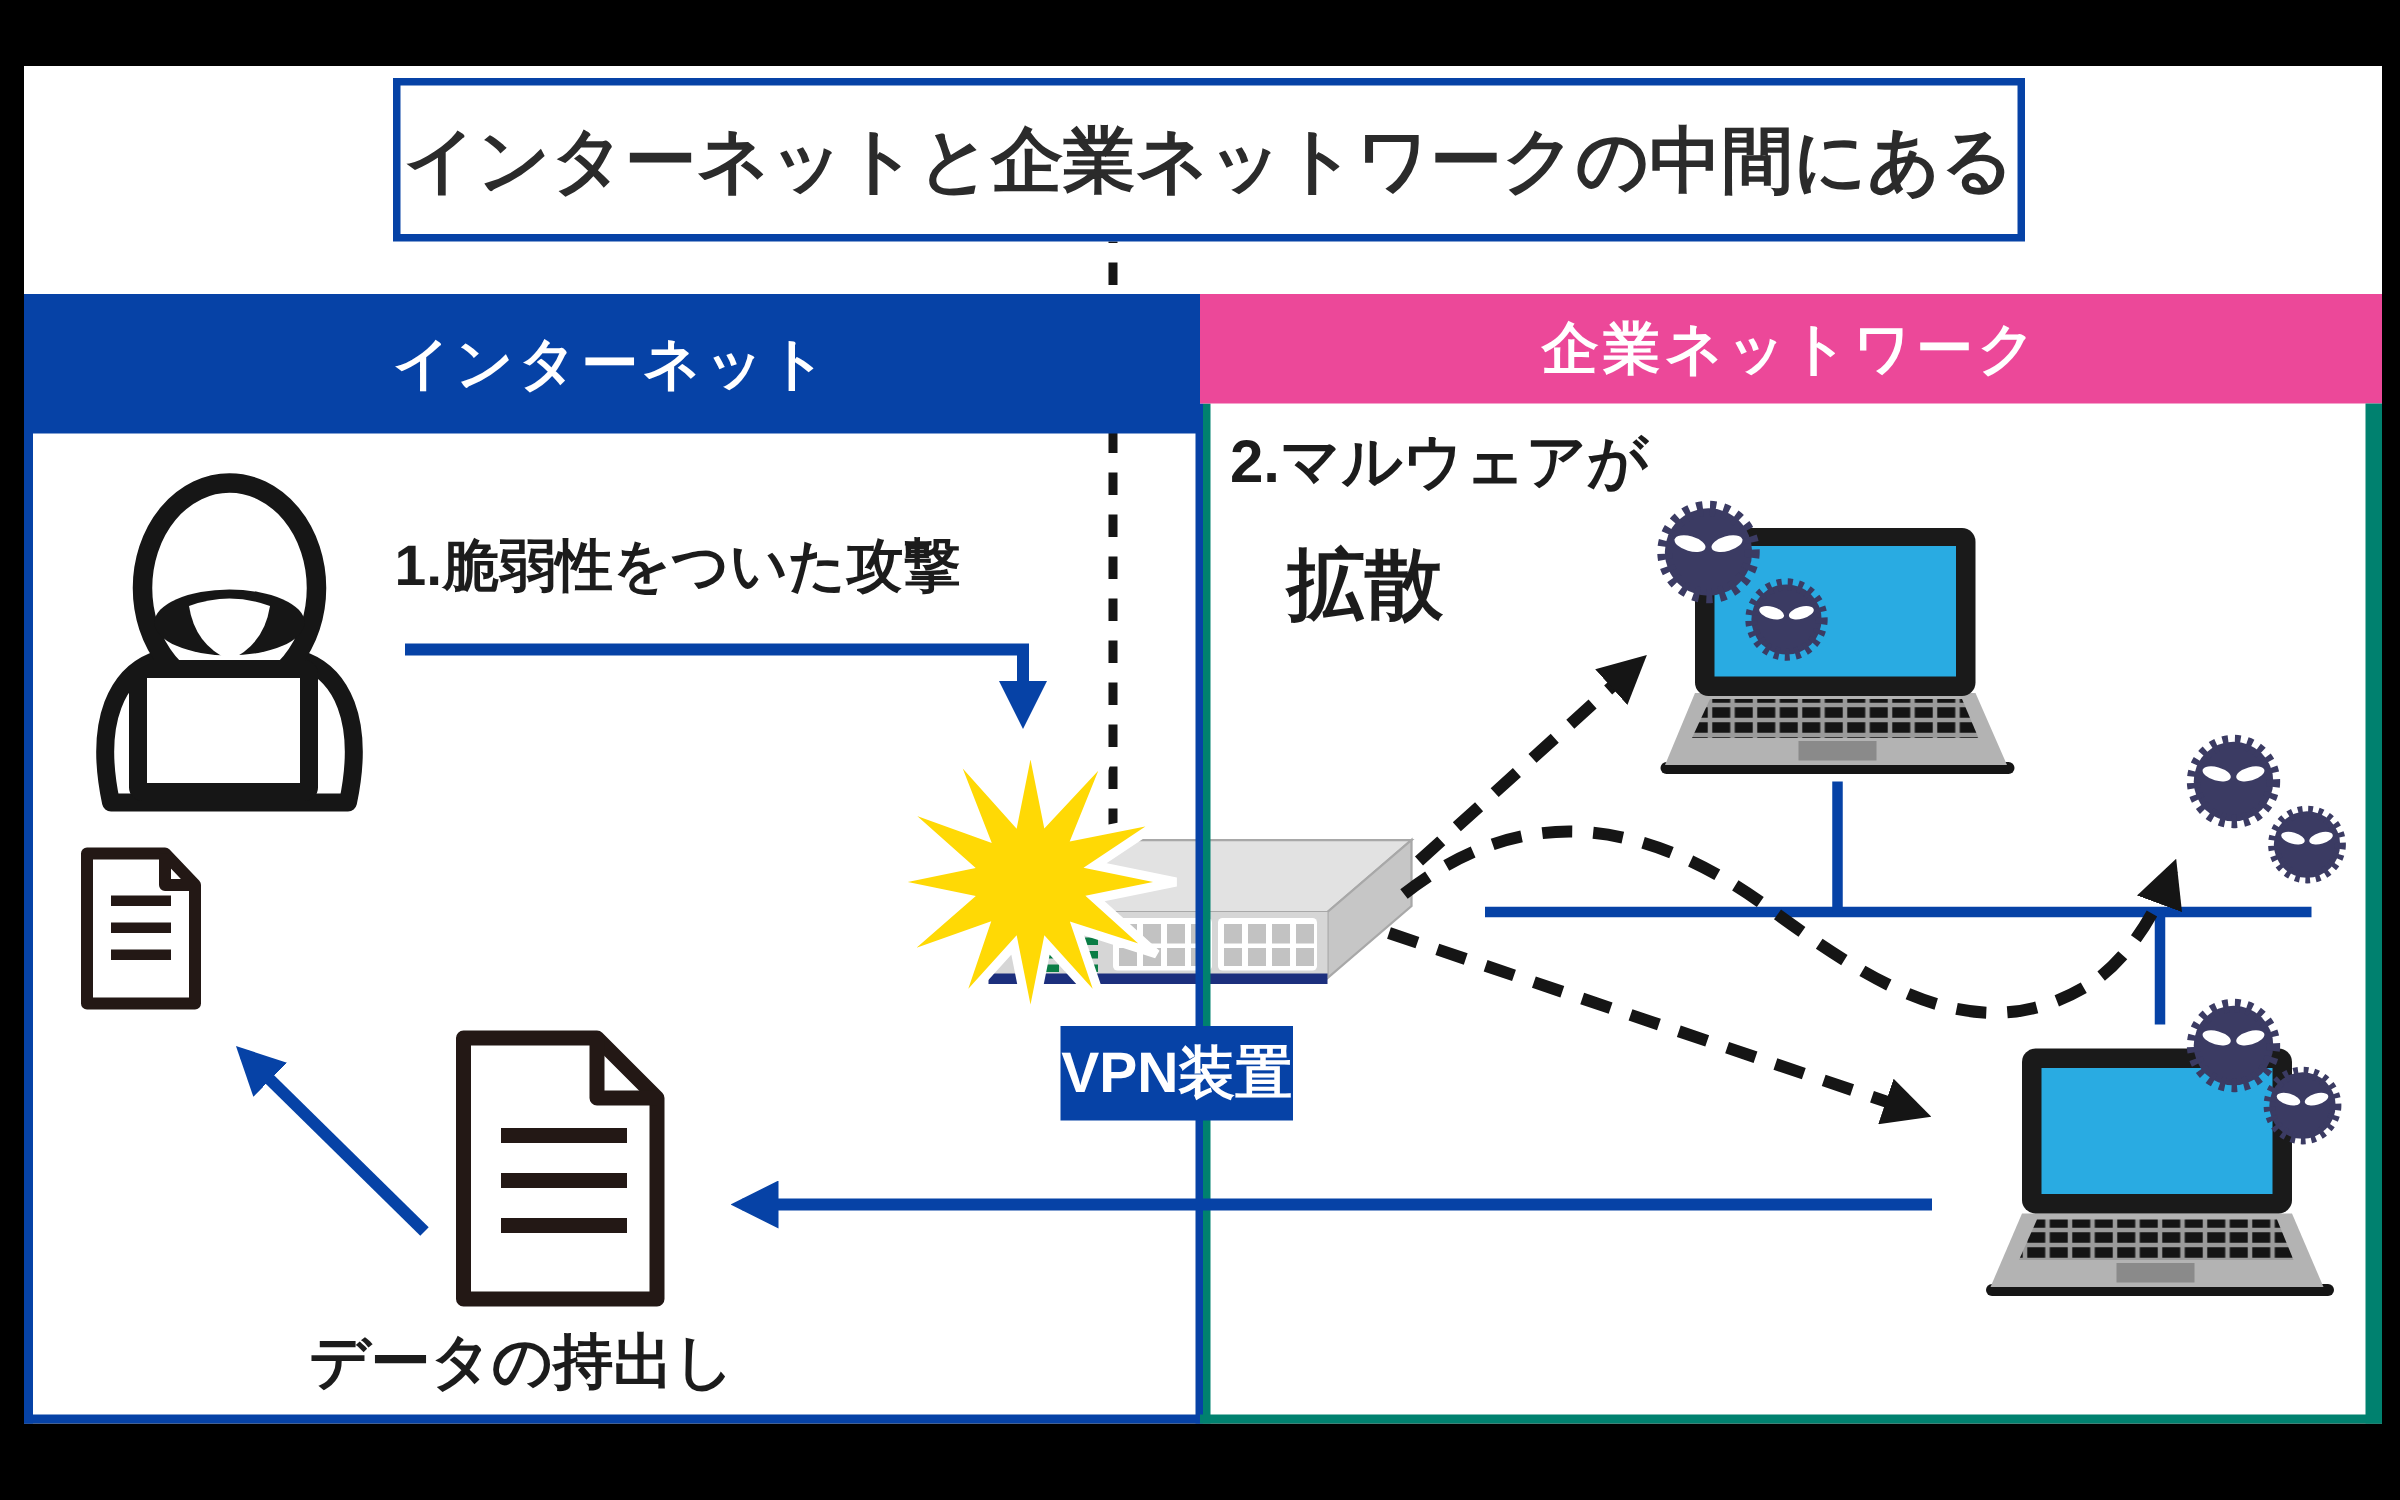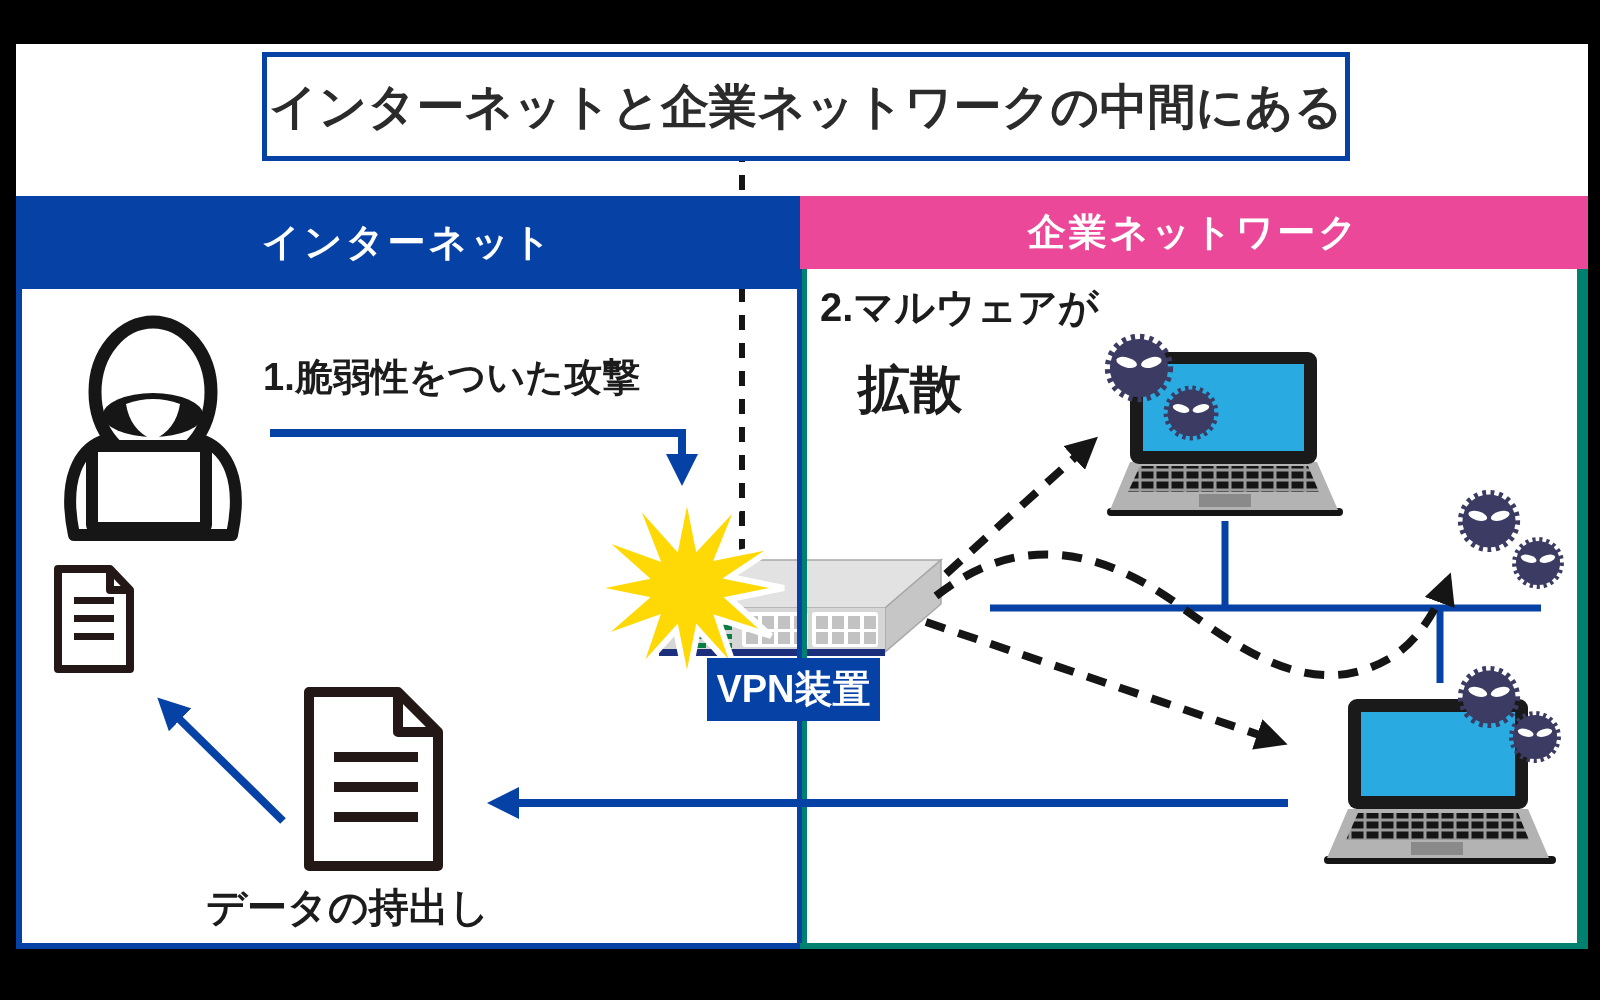--- a/index.html
+++ b/index.html
@@ -17,21 +17,21 @@
   #border-corporate-right{left:1577px;top:269px;width:11px;height:680px;background:#00816f;}
   #border-corporate-bottom{left:800px;top:943px;width:788px;height:6px;background:#00816f;}
   #title-box{left:262px;top:52px;width:1088px;height:109px;background:#fff;
              border:5px solid #0642a6;display:flex;align-items:center;justify-content:center;}
   #title-box .t{font-size:48px;font-weight:800;color:#2b2b2b;letter-spacing:0px;white-space:nowrap;}
   .lbl{color:#1c1c1c;font-weight:800;white-space:nowrap;}
   #label-attack{left:263px;top:352px;font-size:38px;text-align:right;}
   #label-malware-1{left:820px;top:280px;font-size:40px;}
   #label-malware-2{left:820px;top:355px;font-size:52px;margin-left:38px;}
   #label-exfil{left:206px;top:880px;font-size:40px;}
-  #vpn-box{left:707px;top:658px;width:173px;height:63px;background:#0642a6;
+  #vpn-box{left:707px;top:684px;width:155px;height:63px;background:#0642a6;
            display:flex;align-items:center;justify-content:center;color:#fff;
            font-size:38px;font-weight:700;white-space:nowrap;}
 </style>
 </head>
 <body>
 
 <div id="stage">
   <div class="abs" id="canvas-bg"></div>
 
   <svg class="abs" id="art" viewBox="0 0 1600 1000" xmlns="http://www.w3.org/2000/svg">

